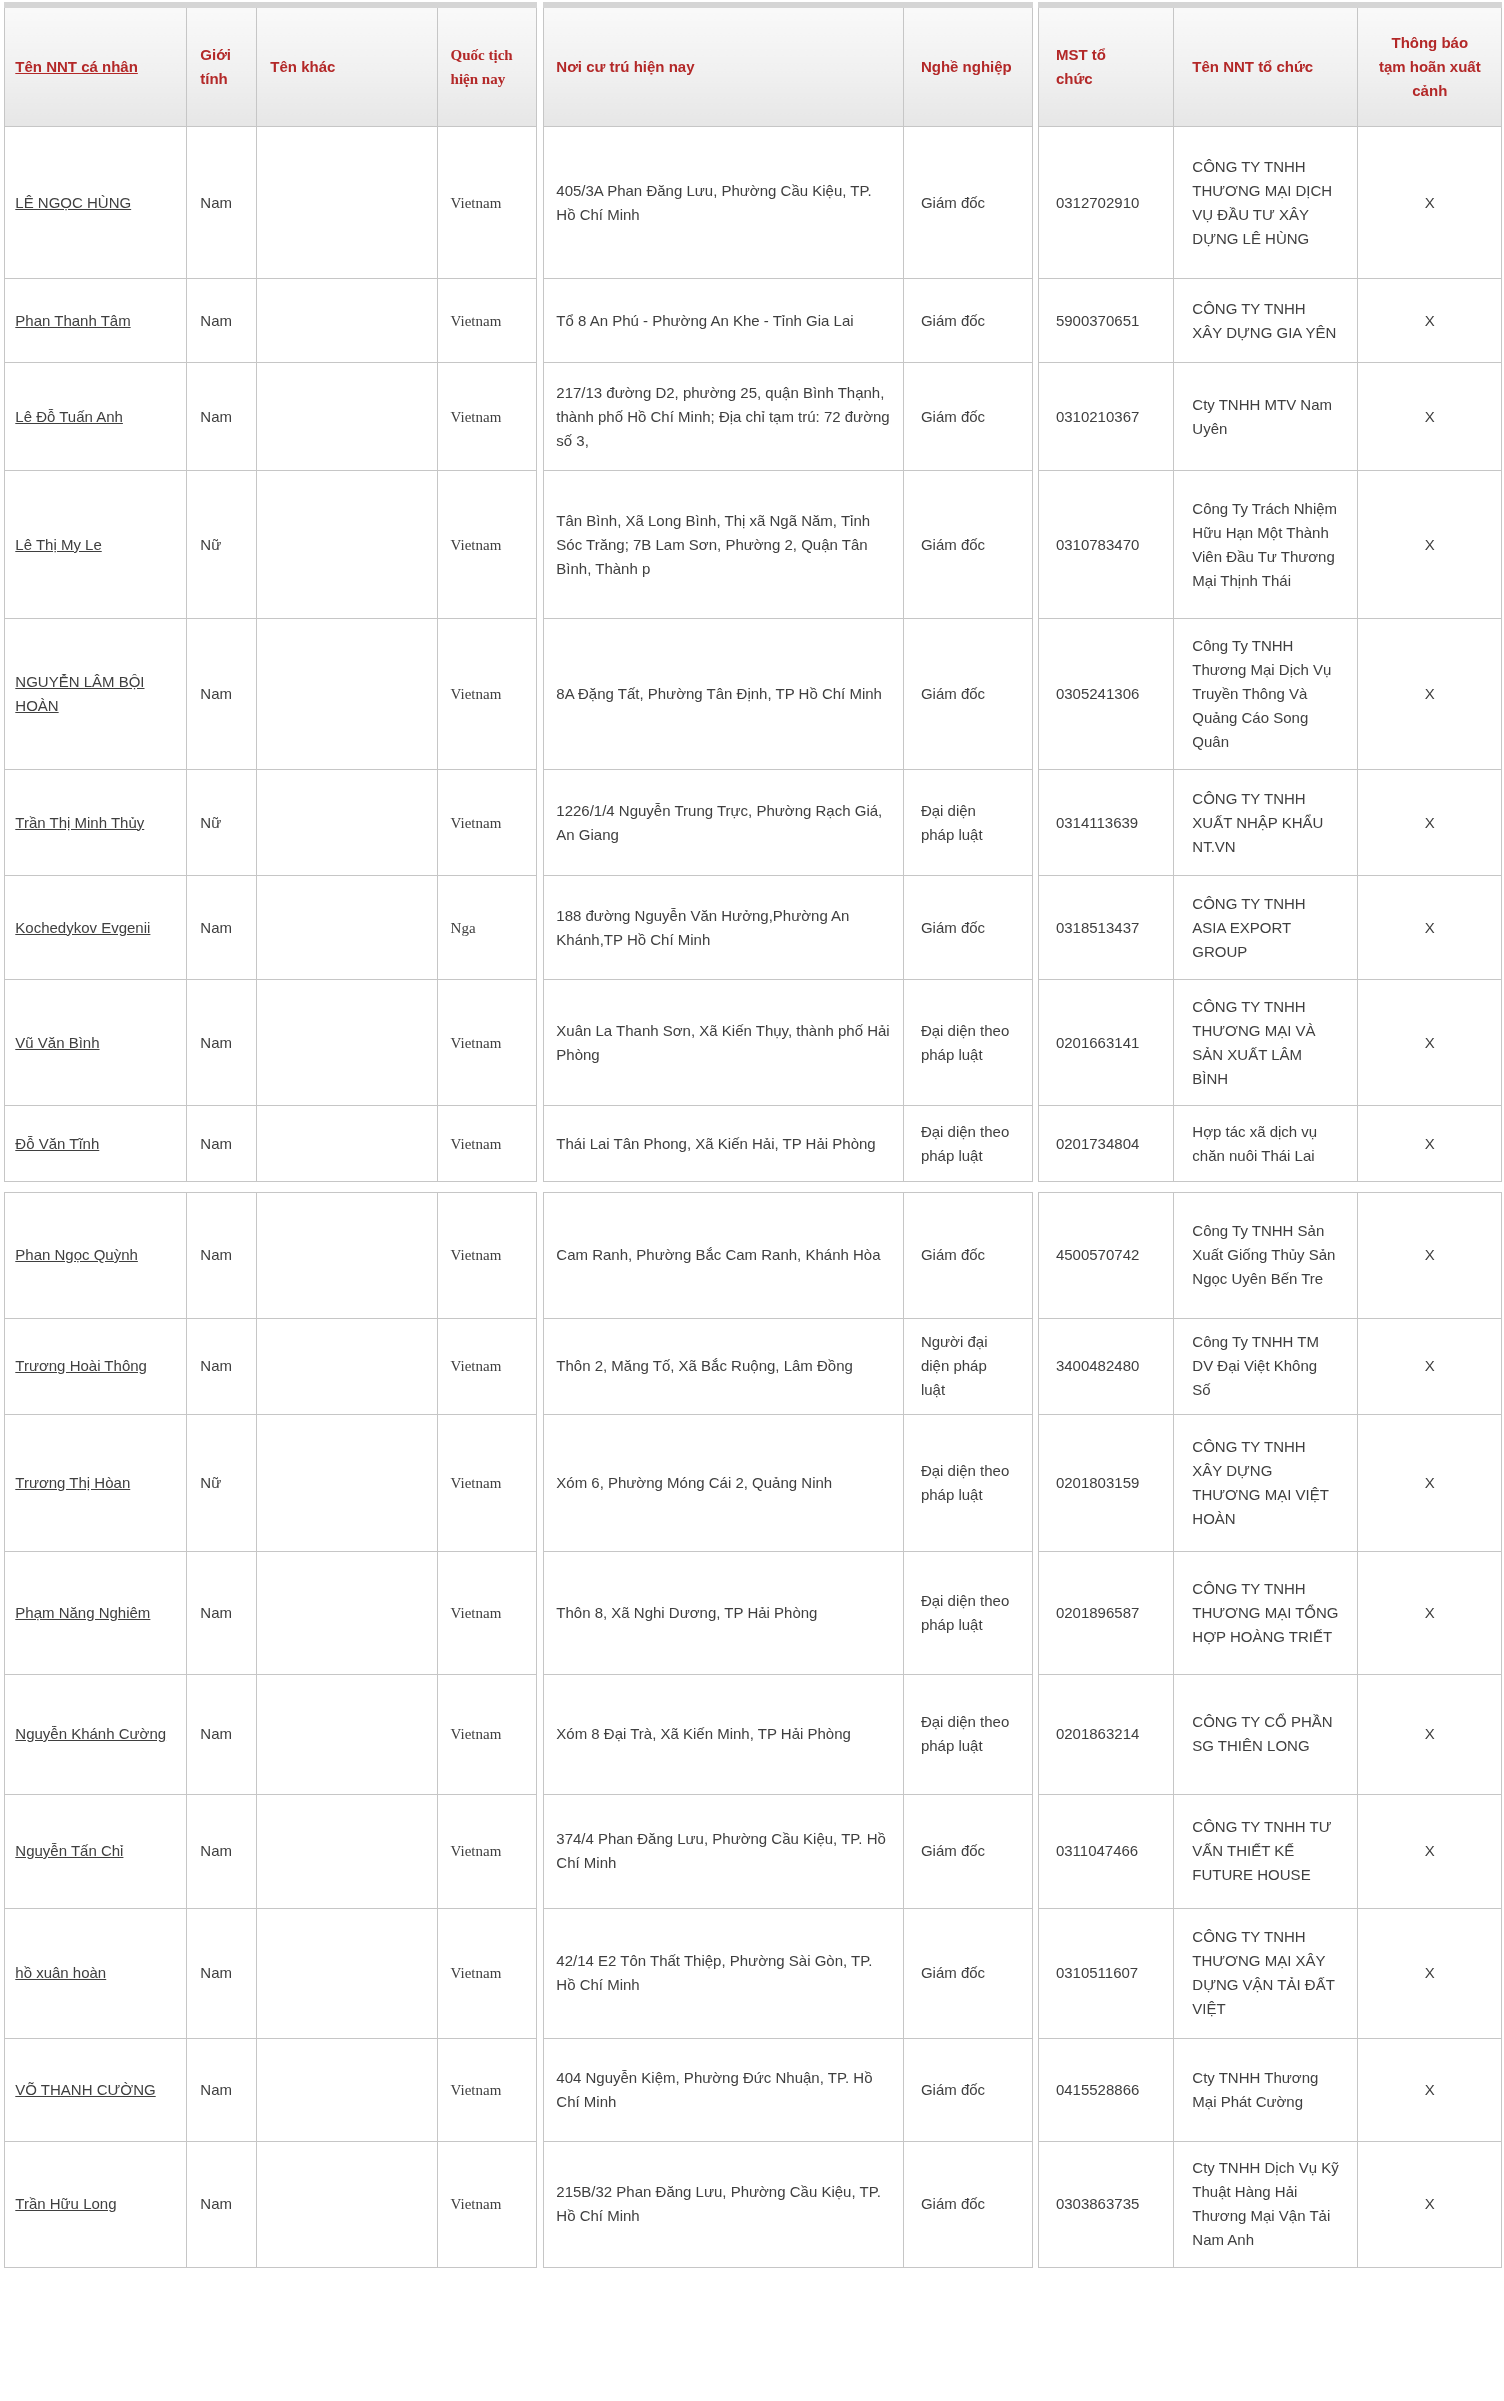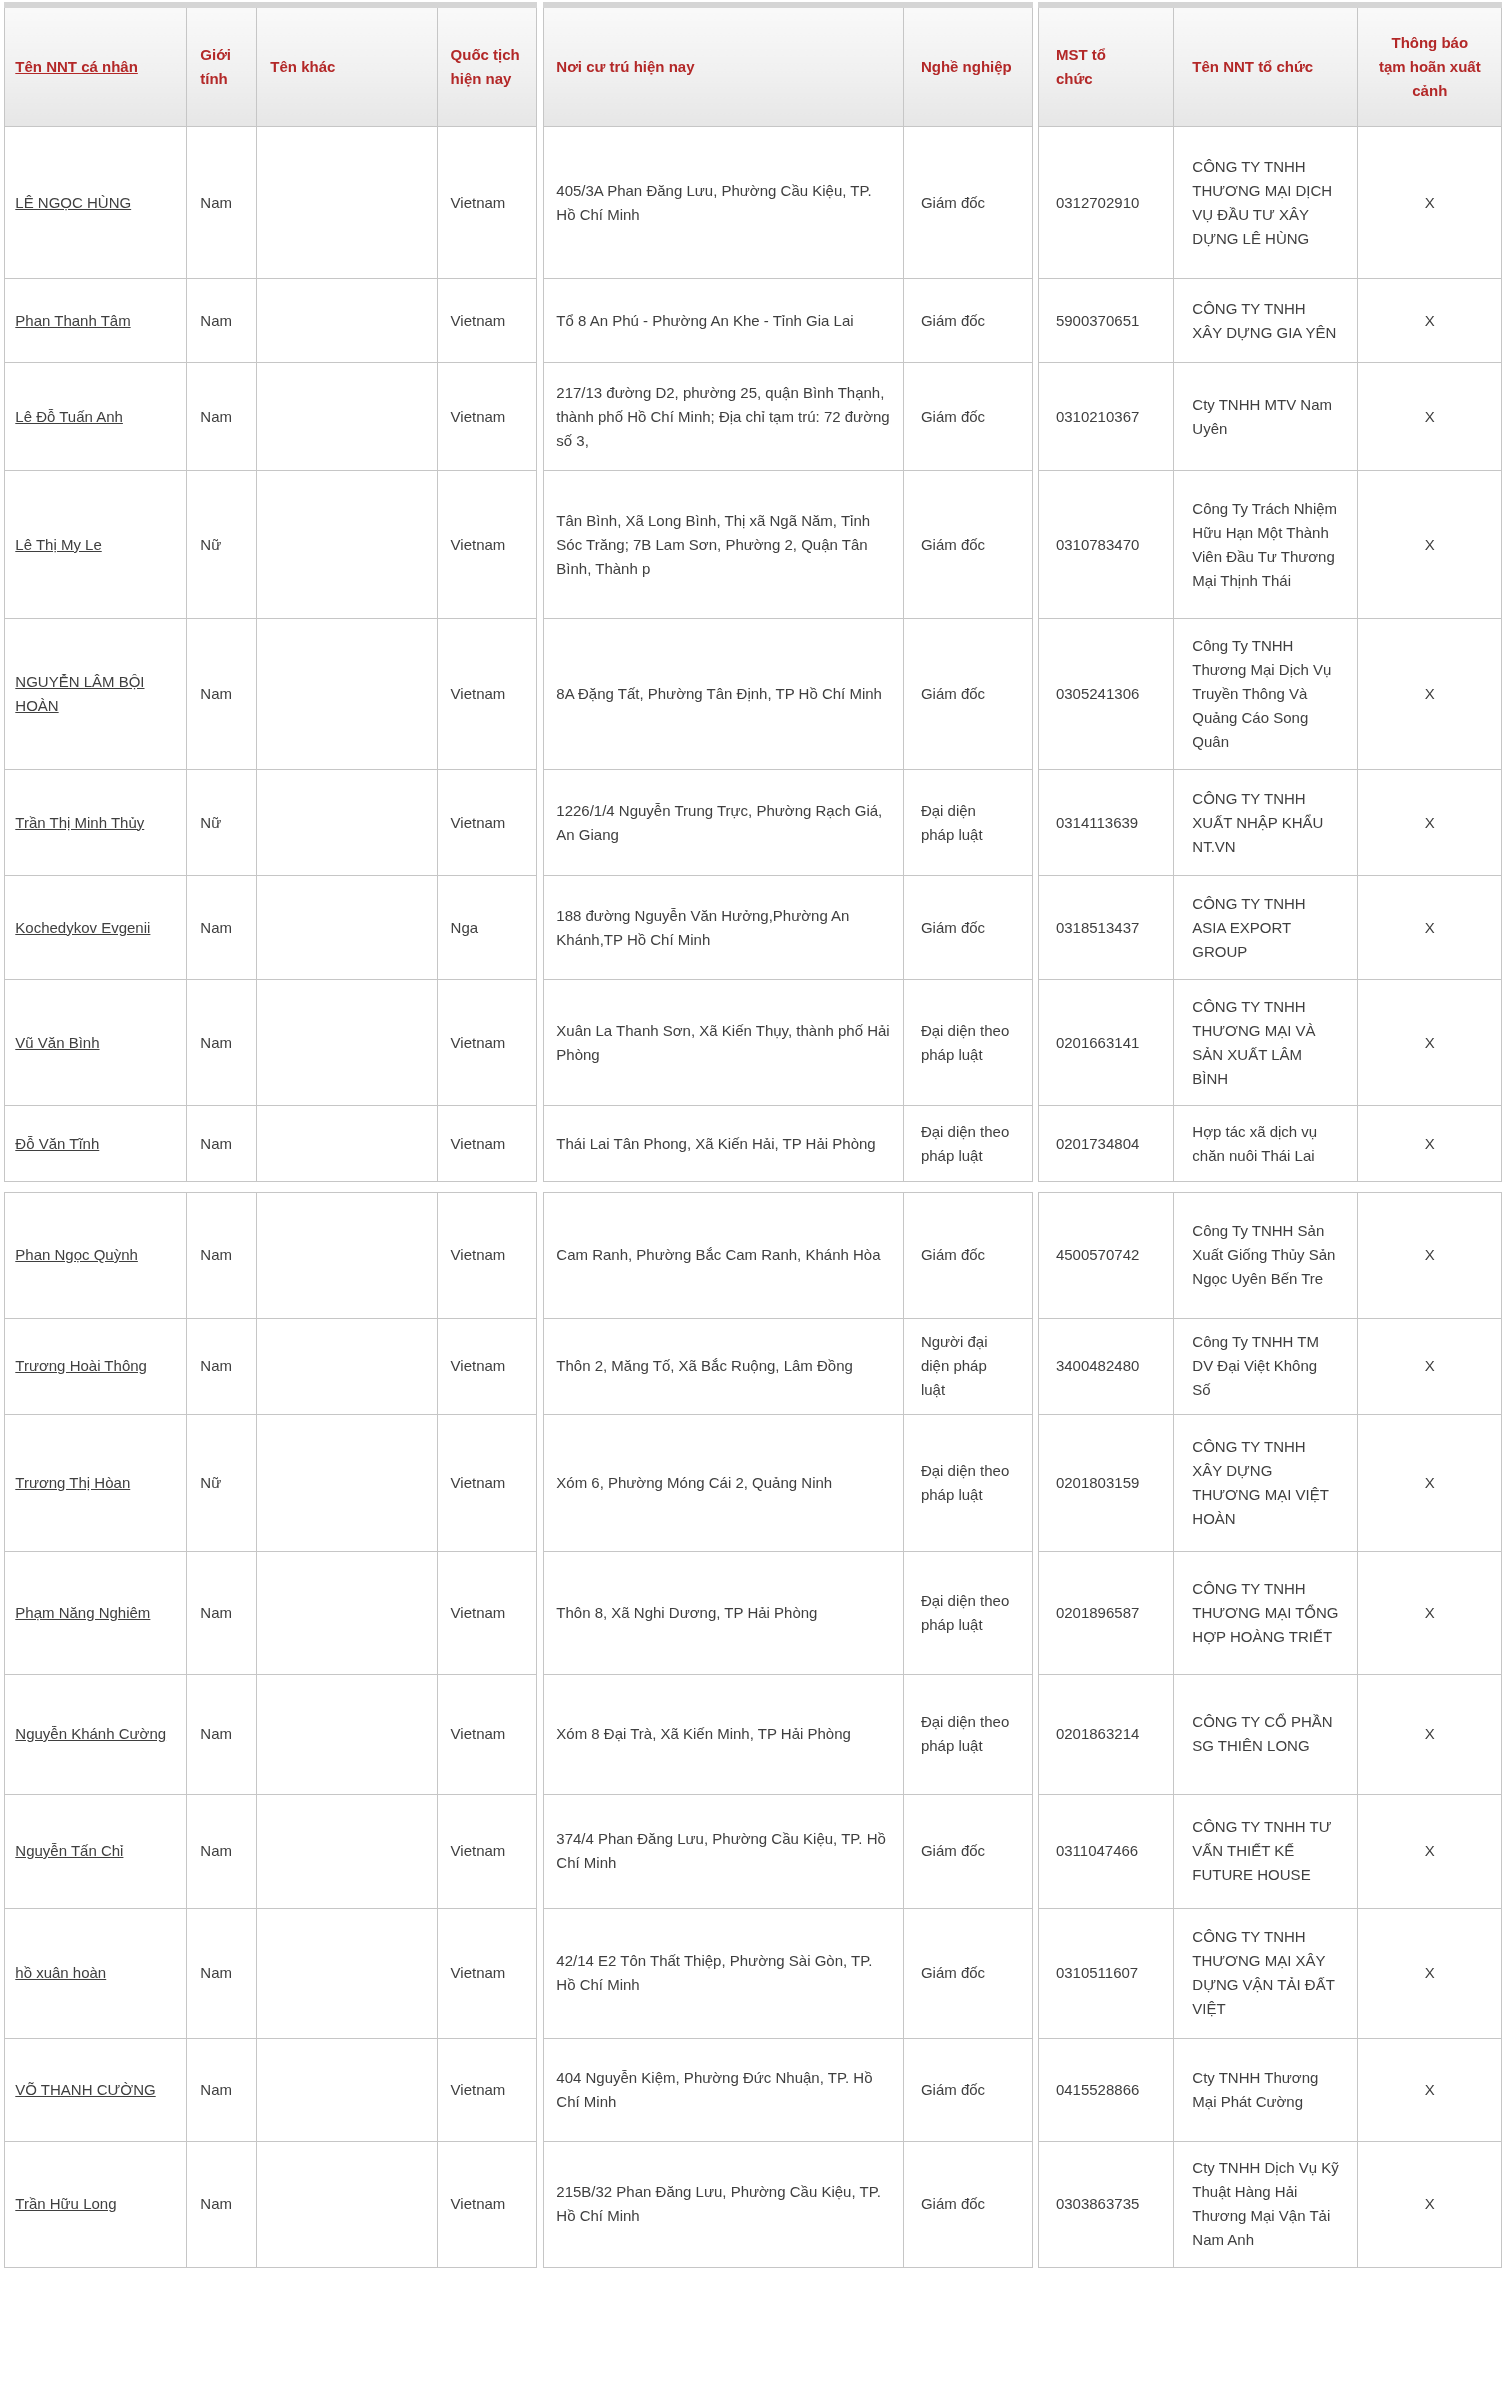--- a/index.html
+++ b/index.html
@@ -24,21 +24,21 @@
   }
   
   .vseam, .vseam[class]{border:none;background:#ffffff;padding:0;}
   thead th.vseam{border:none;background:#ffffff;}
   tr.seam-row td{border:none;background:#ffffff;padding:0;}
 
   
   .col-name{padding:7.5px 10.5px;text-decoration:underline;}
   .col-gender{padding:7.5px 13.5px;}
   .col-other_name{padding:7.5px 13.5px;}
-  .col-nationality{padding:7.5px 12.8px;}
+  .col-nationality{padding:7.5px 12.8px;font-family:Liberation Serif, serif;}
   .col-residence{padding:7.5px 12px;}
   .col-occupation{padding:7.5px 19.6px 7.5px 16.6px;}
   .col-org_tax_code{padding:7.5px 7.5px 7.5px 16.6px;}
   .col-org_name{padding:7.5px 18px;}
   .col-exit_suspension{padding:7.5px 7.5px;text-align:center;}
   thead th.col-occupation{padding-right:16px;}
   thead th.col-org_tax_code{padding-right:44px;}
   thead th.col-exit_suspension{text-align:center;padding:7.5px 18px;}
 
   

